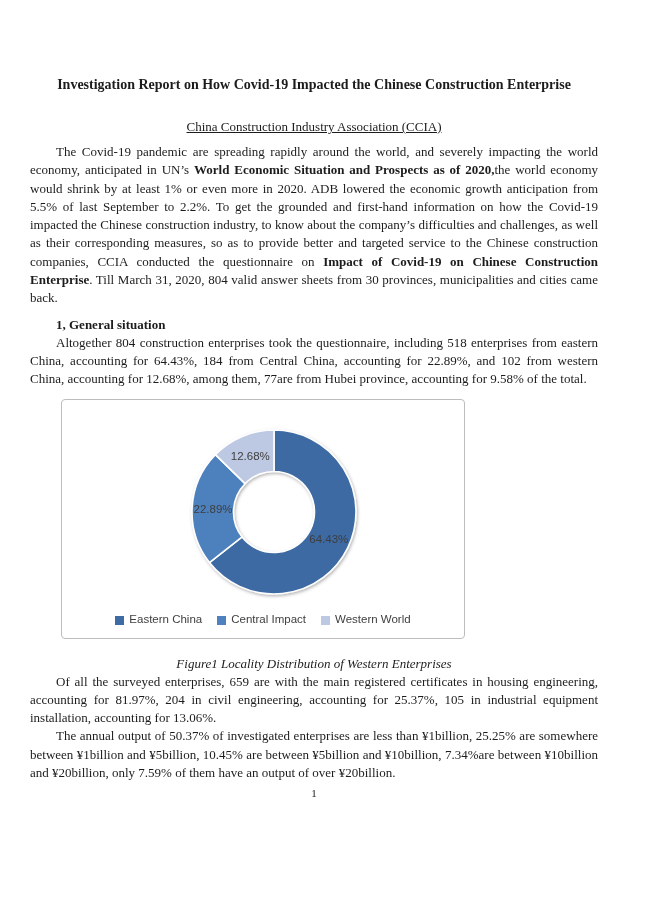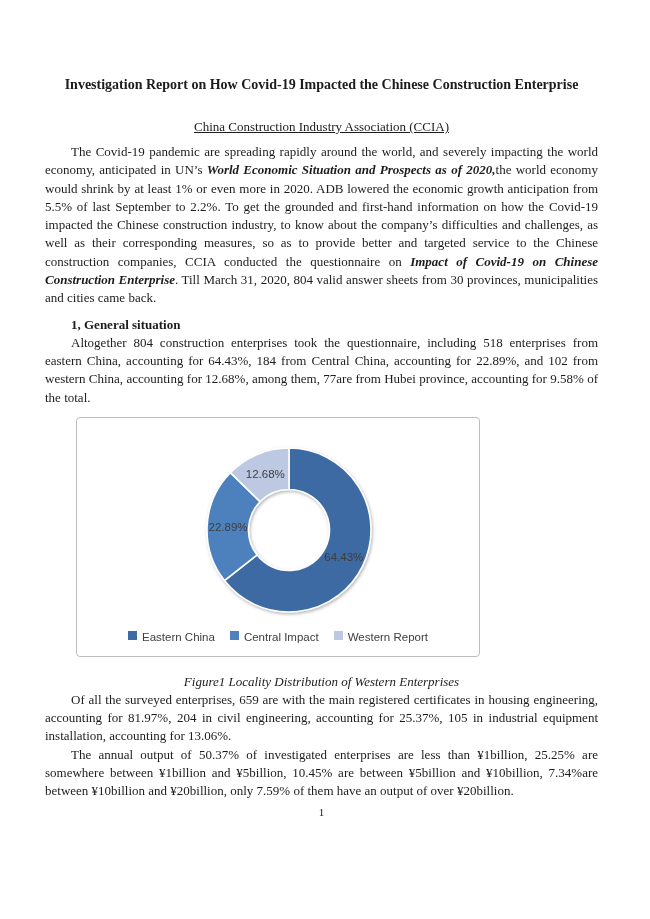--- a/index.html
+++ b/index.html
@@ -3,37 +3,37 @@
 <meta charset="utf-8">
 <style>
   html, body { margin:0; padding:0; }
   body {
     width:650px; height:919px;
     background:#ffffff;
     color:#1c1c1c;
     font-family:"Liberation Serif","DejaVu Serif",serif;
     overflow:hidden;
   }
-  .page { box-sizing:border-box; width:650px; height:657px; padding:76px 52px 0 45px; }
+  .page { box-sizing:border-box; width:650px; height:657px; padding:76px 52px 0 30px; }
   .doc-title {
     font-size:14px; font-weight:bold; text-align:center; margin:0; line-height:18px;
   }
   .doc-subtitle {
     font-size:13px; text-align:center; margin:24px 0 8px 0; line-height:17px;text-decoration:underline;
   }
   p.body-par {
     font-size:13px; line-height:18.3px; text-align:justify;
     text-indent:26px; margin:0;
   }
   .p1 { margin-top:28px; }
   .section-heading {
     font-size:13px; font-weight:bold; margin:8px 0 0 26px; line-height:18px;
   }
   .p2 { margin-top:6px; }
-  .run-bold-italic { font-weight:bold; font-style:italic; }
+  .run-bold-italic { font-weight:bold; }
   .run-normal { font-weight:normal; font-style:normal; }
 
   .chart-frame {
     position:relative; box-sizing:border-box;
     margin:10px 0 0 31px;
     width:404px; height:240px;
     background:#ffffff;
     border:1px solid #bdbdbd;
     border-radius:4px;
   }
@@ -41,21 +41,21 @@
   .donut-label {
     font-family:"Liberation Sans","DejaVu Sans",sans-serif;
     font-size:11.5px; fill:#3e3e3e;
   }
   .chart-legend {
     position:absolute; left:0; right:0; bottom:13px;
     display:flex; justify-content:center; align-items:center; gap:15px;
     font-family:"Liberation Sans","DejaVu Sans",sans-serif;
     font-size:11.5px; color:#404040;
   }
-  .legend-item { display:flex; align-items:flex-start; gap:5px; }
+  .legend-item { display:flex; align-items:flex-end; gap:5px; }
   .legend-swatch { width:9px; height:9px; display:inline-block; }
 
   .figure-caption {
     font-size:13px; font-style:italic; text-align:center;
     margin:16px 0 0 0; line-height:18px;
   }
   .p3 { margin-top:9px; }
   .p4 { margin-top:9px; }
   .page-number { text-align:center; font-size:11px; margin-top:4px; line-height:14px; }
 </style>
@@ -96,21 +96,21 @@
         <div class="legend-item">
           <span class="legend-swatch" style="background: rgb(61, 107, 163);"></span>
           <span>Eastern China</span>
         </div>
         <div class="legend-item">
           <span class="legend-swatch" style="background: rgb(78, 129, 189);"></span>
           <span>Central Impact</span>
         </div>
         <div class="legend-item">
           <span class="legend-swatch" style="background: rgb(189, 200, 226);"></span>
-          <span>Western Report</span>
+          <span>Western World</span>
         </div>
       </div>
   </div>
 
   <div class="figure-caption">Figure1 Locality Distribution of Western Enterprises</div>
 
   <p class="body-par p3">Of all the surveyed enterprises, 659 are with the main registered certificates in housing engineering, accounting for 81.97%, 204 in civil engineering, accounting for 25.37%, 105 in industrial equipment installation, accounting for 13.06%.</p>
 
   <p class="body-par p4">The annual output of 50.37% of investigated enterprises are less than ¥1billion, 25.25% are somewhere between ¥1billion and ¥5billion, 10.45% are between ¥5billion and ¥10billion, 7.34%are between ¥10billion and ¥20billion, only 7.59% of them have an output of over ¥20billion.</p>
 

